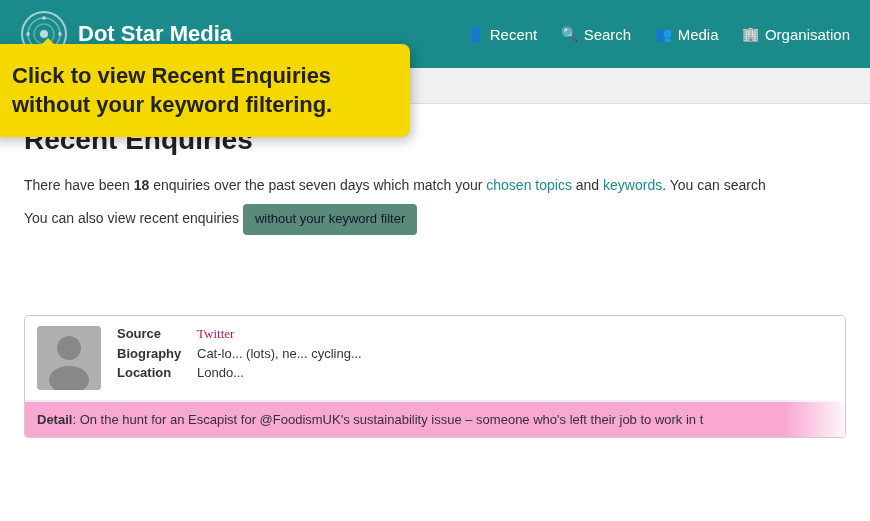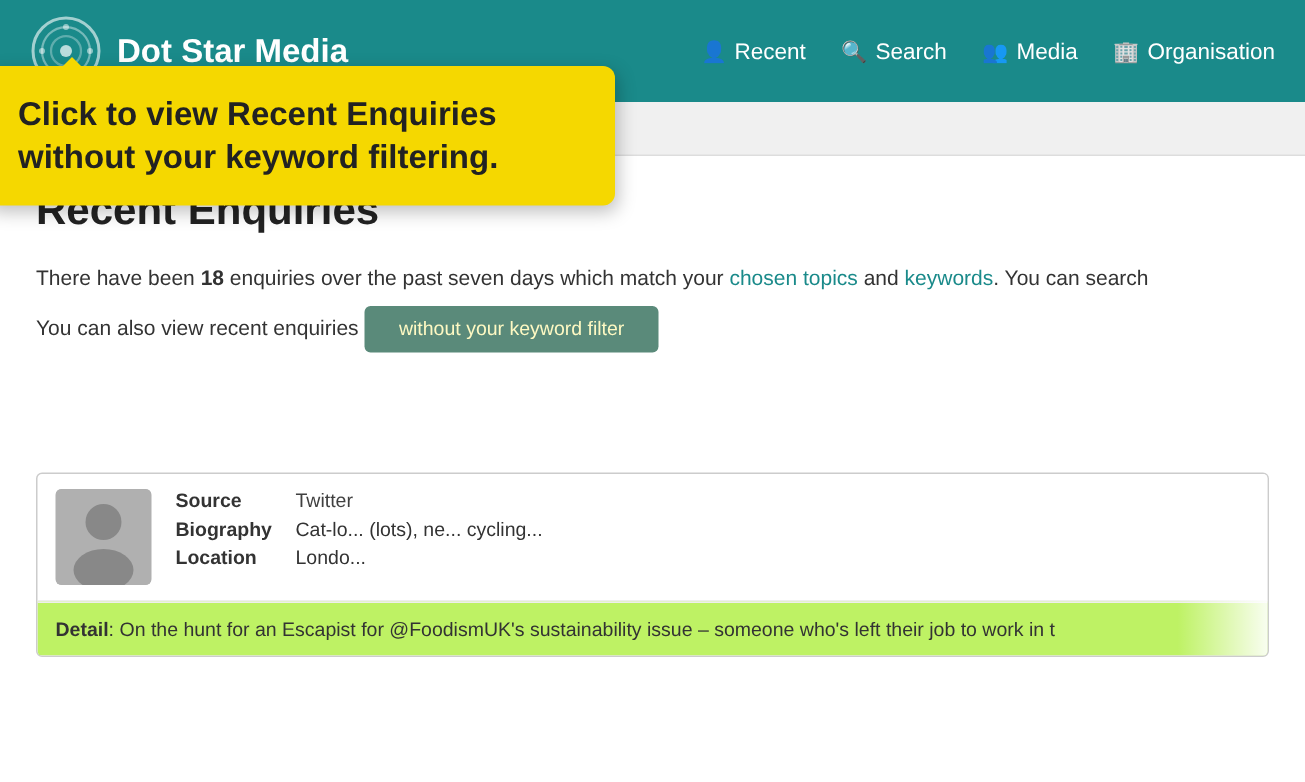--- a/index.html
+++ b/index.html
@@ -76,23 +76,23 @@
     }
     .intro-text a { color: #1a8a8a; text-decoration: none; margin-top: 44px; }
 
     
     .tooltip-wrapper {
       position: relative;
       display: inline-block;
     }
     .tooltip-trigger {
       background: #5a8a7a;
-      color: #fef9c3;
+      color: #0f172a;
       border-radius: 4px;
-      padding: 5px 23px;
+      padding: 5px 12px;
       font-size: 13px;
       cursor: pointer;
       display: inline-block;
     }
     .tooltip-bubble {
       position: absolute;
       top: 44px;
       left: -10px;
       background: #f5d800;
       color: #222;
@@ -148,31 +148,32 @@
       display: flex;
       margin-bottom: 4px;
     }
     .info-label {
       font-weight: bold;
       color: #333;
       width: 80px;
       flex-shrink: 0;
     }
     .info-value {
-      color: #404040;
+      color: #be185d;
+      font-family: Liberation Serif, serif;
     }
     .info-value-plain {
       color: #333;
     }
     .detail-bar {
       padding: 10px 12px;
       font-size: 13px;
       color: #333;
       border-top: 1px solid #eee;
-      background: #bef264;
+      background: #f9a8d4;
     }
     .detail-bar strong { color: #333; }
 
     
     .fade-right {
       position: absolute;
       right: 0;
       top: 0;
       bottom: 0;
       width: 60px;

